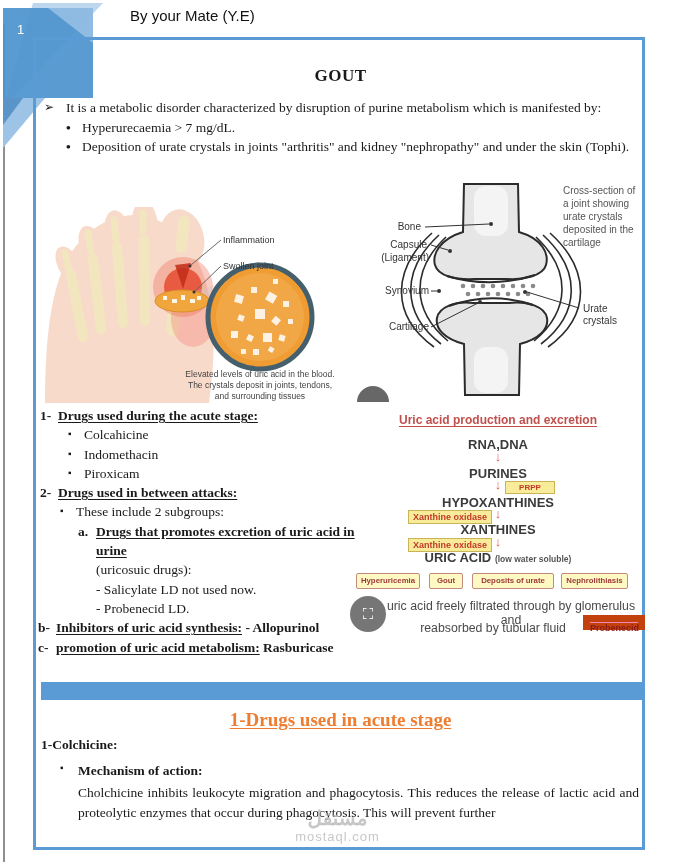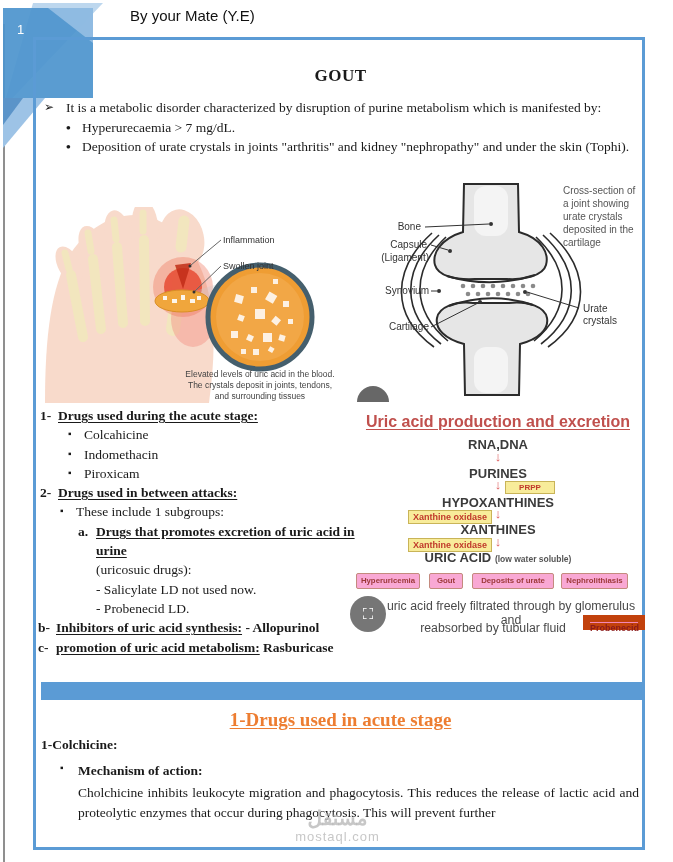--- a/index.html
+++ b/index.html
@@ -41,34 +41,34 @@
   .a-block{padding-left:56px;position:relative;width:262px;white-space:normal;}
   .a-num{position:absolute;left:38px;top:0;font-weight:bold;}
   .sub-note{padding-left:56px;}
   .dash-li{padding-left:56px;}
   .bc-line{padding-left:16px;position:relative;}
   .bc-num{position:absolute;left:-2px;font-weight:bold;}
   
   .pathway{position:absolute;left:350px;top:410px;width:300px;height:240px;
            font-family:"Liberation Sans",sans-serif;}
   .pw-title{position:absolute;left:8px;top:3px;width:280px;text-align:center;
-        color:#C0504D;font-weight:bold;font-size:16px;text-decoration:underline;text-underline-offset:2px;}
+        color:#C0504D;font-weight:bold;font-size:12px;text-decoration:underline;text-underline-offset:2px;}
   .pw-step{position:absolute;left:48px;width:200px;text-align:center;font-weight:bold;
         color:#3b3b3b;font-size:13px;}
   .s1{top:27px;}.s2{top:56px;}.s3{top:85px;}.s4{top:112px;}.s5{top:140px;}
   .pw-note{font-size:8.5px;font-weight:600;color:#555;}
   .pw-arrow{position:absolute;left:140px;width:16px;text-align:center;color:#DC5B5B;
         font-weight:bold;font-size:13px;line-height:13px;}
   .a1{top:40px;}.a2{top:68px;}.a3{top:97px;}.a4{top:125px;}
   .pw-box{position:absolute;background:#F8EC9A;border:1px solid #C9B458;color:#C0392B;
         font-weight:bold;text-align:center;box-sizing:border-box;}
   .prpp{left:155px;top:71px;width:50px;height:13px;font-size:8px;line-height:11px;}
   .enz{left:58px;width:84px;height:14px;font-size:9px;line-height:12px;}
   .enz1{top:100px;}.enz2{top:128px;}
-  .pw-out{position:absolute;top:163px;height:16px;background:#f9a8d4;border:1px solid #C48A7E;
+  .pw-out{position:absolute;top:163px;height:16px;background:#fef9c3;border:1px solid #C48A7E;
         border-radius:2px;color:#9C3838;font-size:7.8px;font-weight:bold;text-align:center;
         line-height:14px;box-sizing:border-box;overflow:hidden;}
   .o1{left:6px;width:64px;}.o2{left:79px;width:34px;}.o3{left:122px;width:82px;}.o4{left:211px;width:67px;}
   .pw-filt{position:absolute;text-align:center;color:#4a4a4a;font-size:12.3px;}
   .f1{left:28px;top:189px;width:266px;}
   .f2{left:28px;top:211px;width:230px;}
   .cap-icon{position:absolute;left:0;top:186px;width:36px;height:36px;border-radius:50%;
         background:#6b6b6b;color:#fff;text-align:center;line-height:36px;font-size:15px;opacity:.92;}
   .pw-prob{position:absolute;left:233px;top:205px;width:62px;height:15px;background:#F287B7;
         border:7px solid #c2410c;color:#8B1A1A;font-size:9px;font-weight:bold;text-align:center;
@@ -240,21 +240,21 @@
   <div class="drug-list">
     <div class="dl-line">
       <span class="num n1">1-</span><span class="dl-head u">Drugs used during the acute stage:</span>
     </div>
     <div class="dl-line sq-li">Colcahicine</div>
     <div class="dl-line sq-li">Indomethacin</div>
     <div class="dl-line sq-li">Piroxicam</div>
     <div class="dl-line">
       <span class="num n1">2-</span><span class="dl-head u">Drugs used in between attacks:</span>
     </div>
-    <div class="dl-line sq-li sq-li2">These include 1 subgroups:</div>
+    <div class="dl-line sq-li sq-li2">These include 2 subgroups:</div>
     <div class="a-block">
       <span class="a-num">a.</span><span class="dl-head u">Drugs that promotes excretion of uric acid in urine</span>
     </div>
     <div class="dl-line sub-note">(uricosuic drugs):</div>
     <div class="dl-line dash-li">- Salicylate LD not used now.</div>
     <div class="dl-line dash-li">- Probenecid LD.</div>
     <div class="dl-line bc-line">
       <span class="bc-num">b-</span><span class="dl-head u">Inhibitors of uric acid synthesis:</span><span class="dl-head"> - Allopurinol</span>
     </div>
     <div class="dl-line bc-line">

